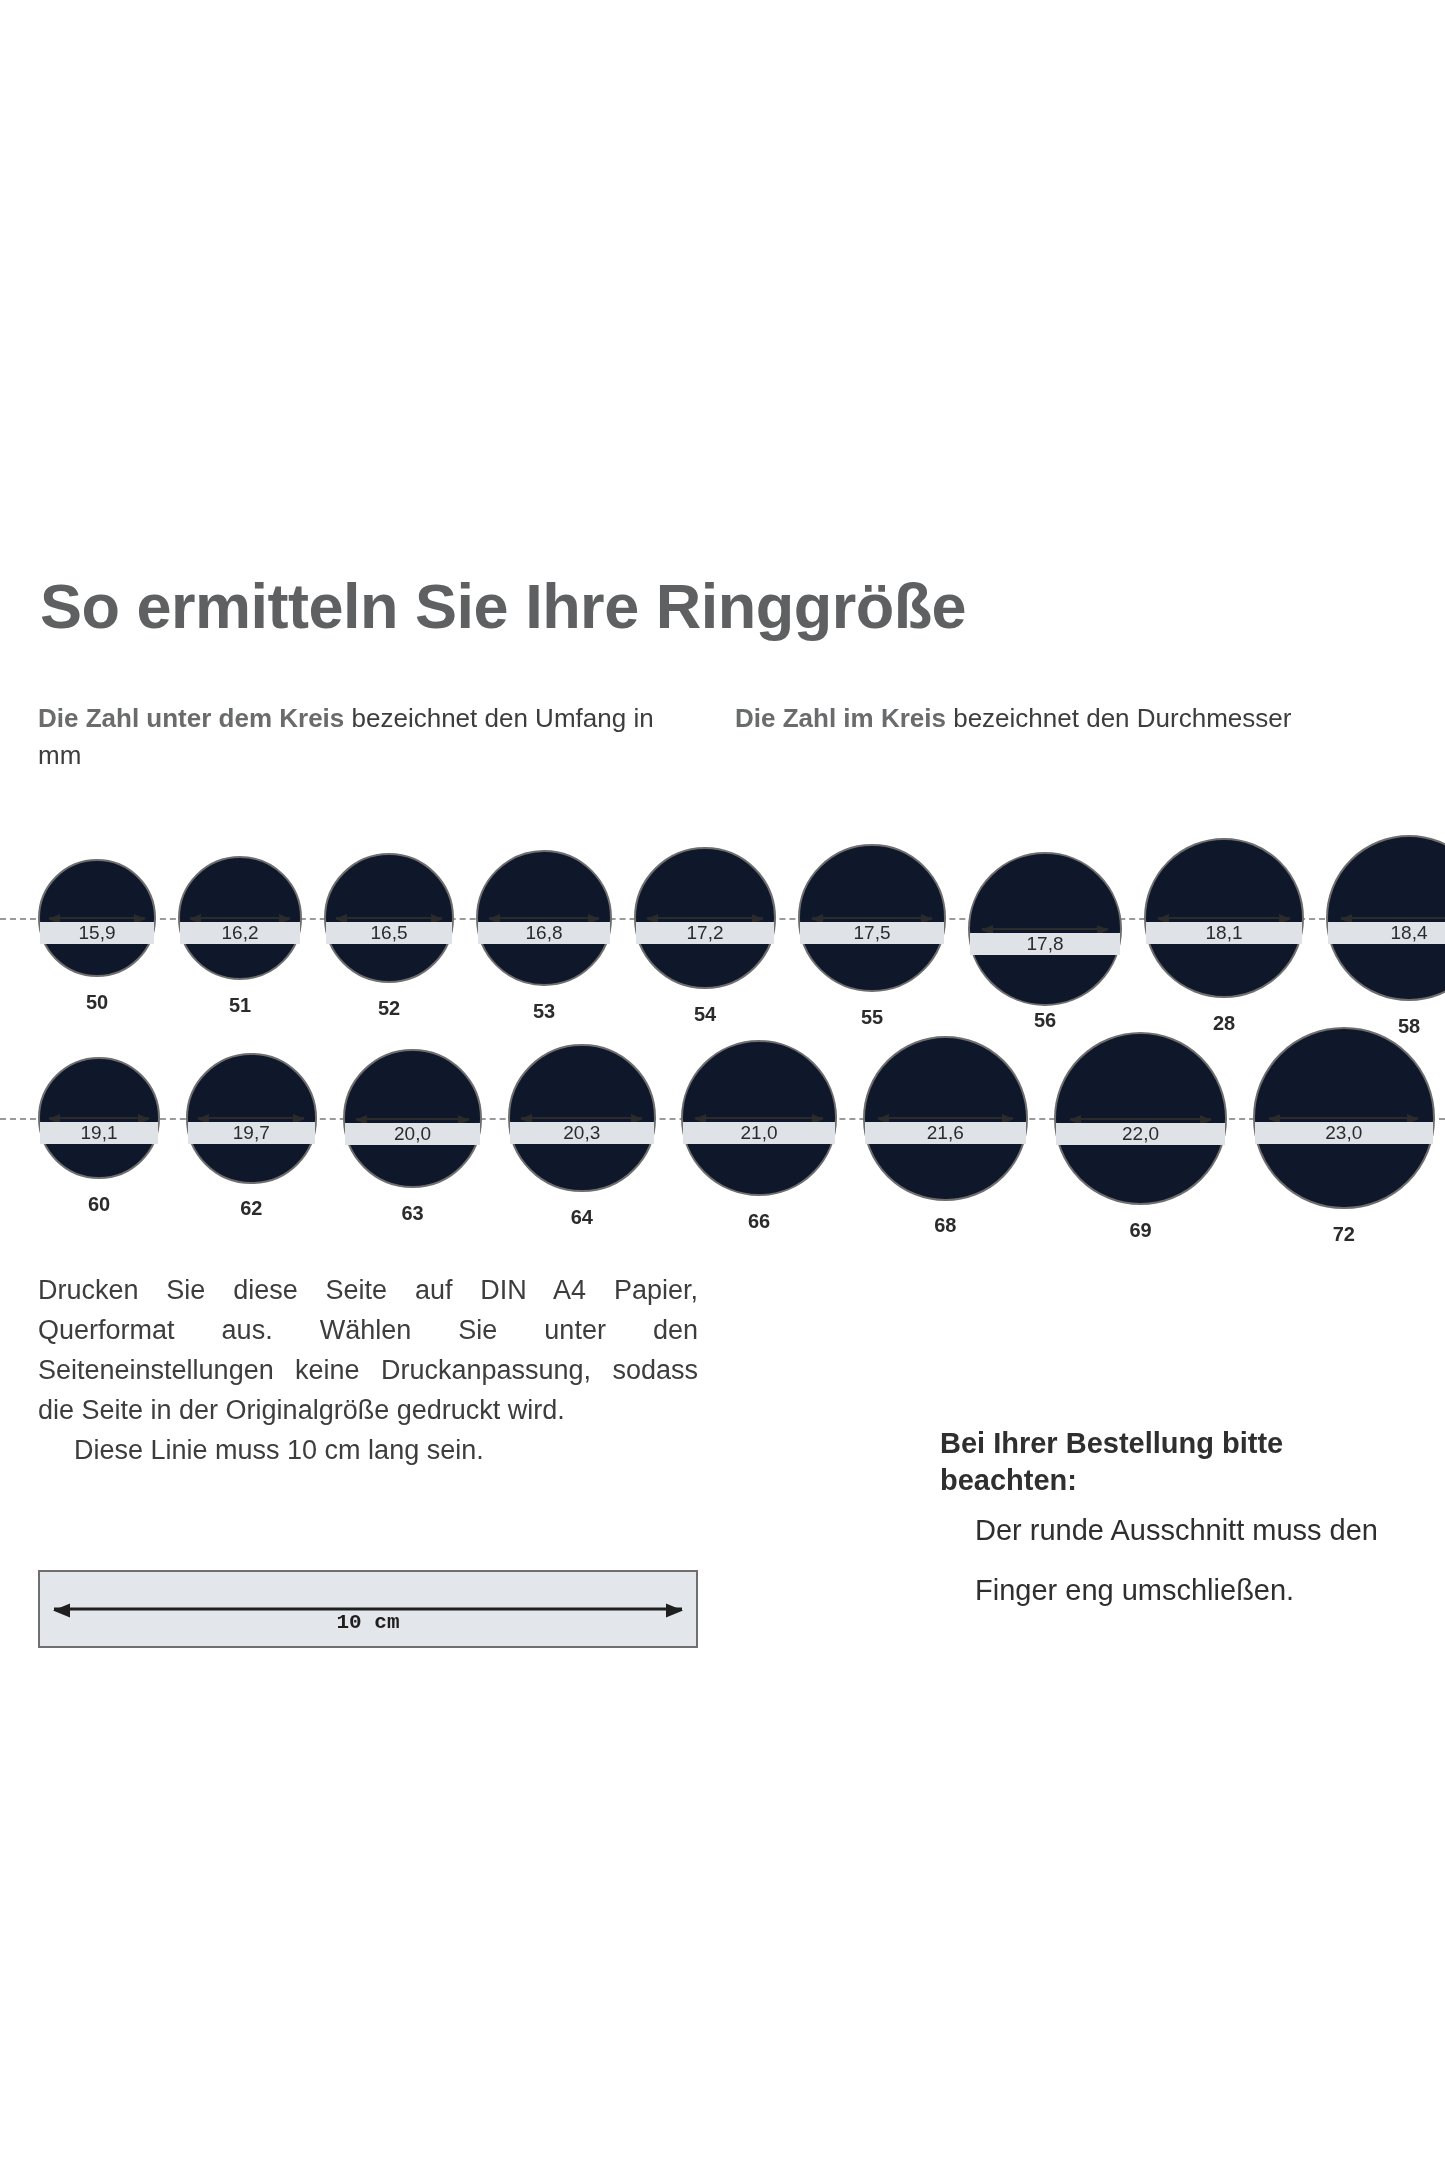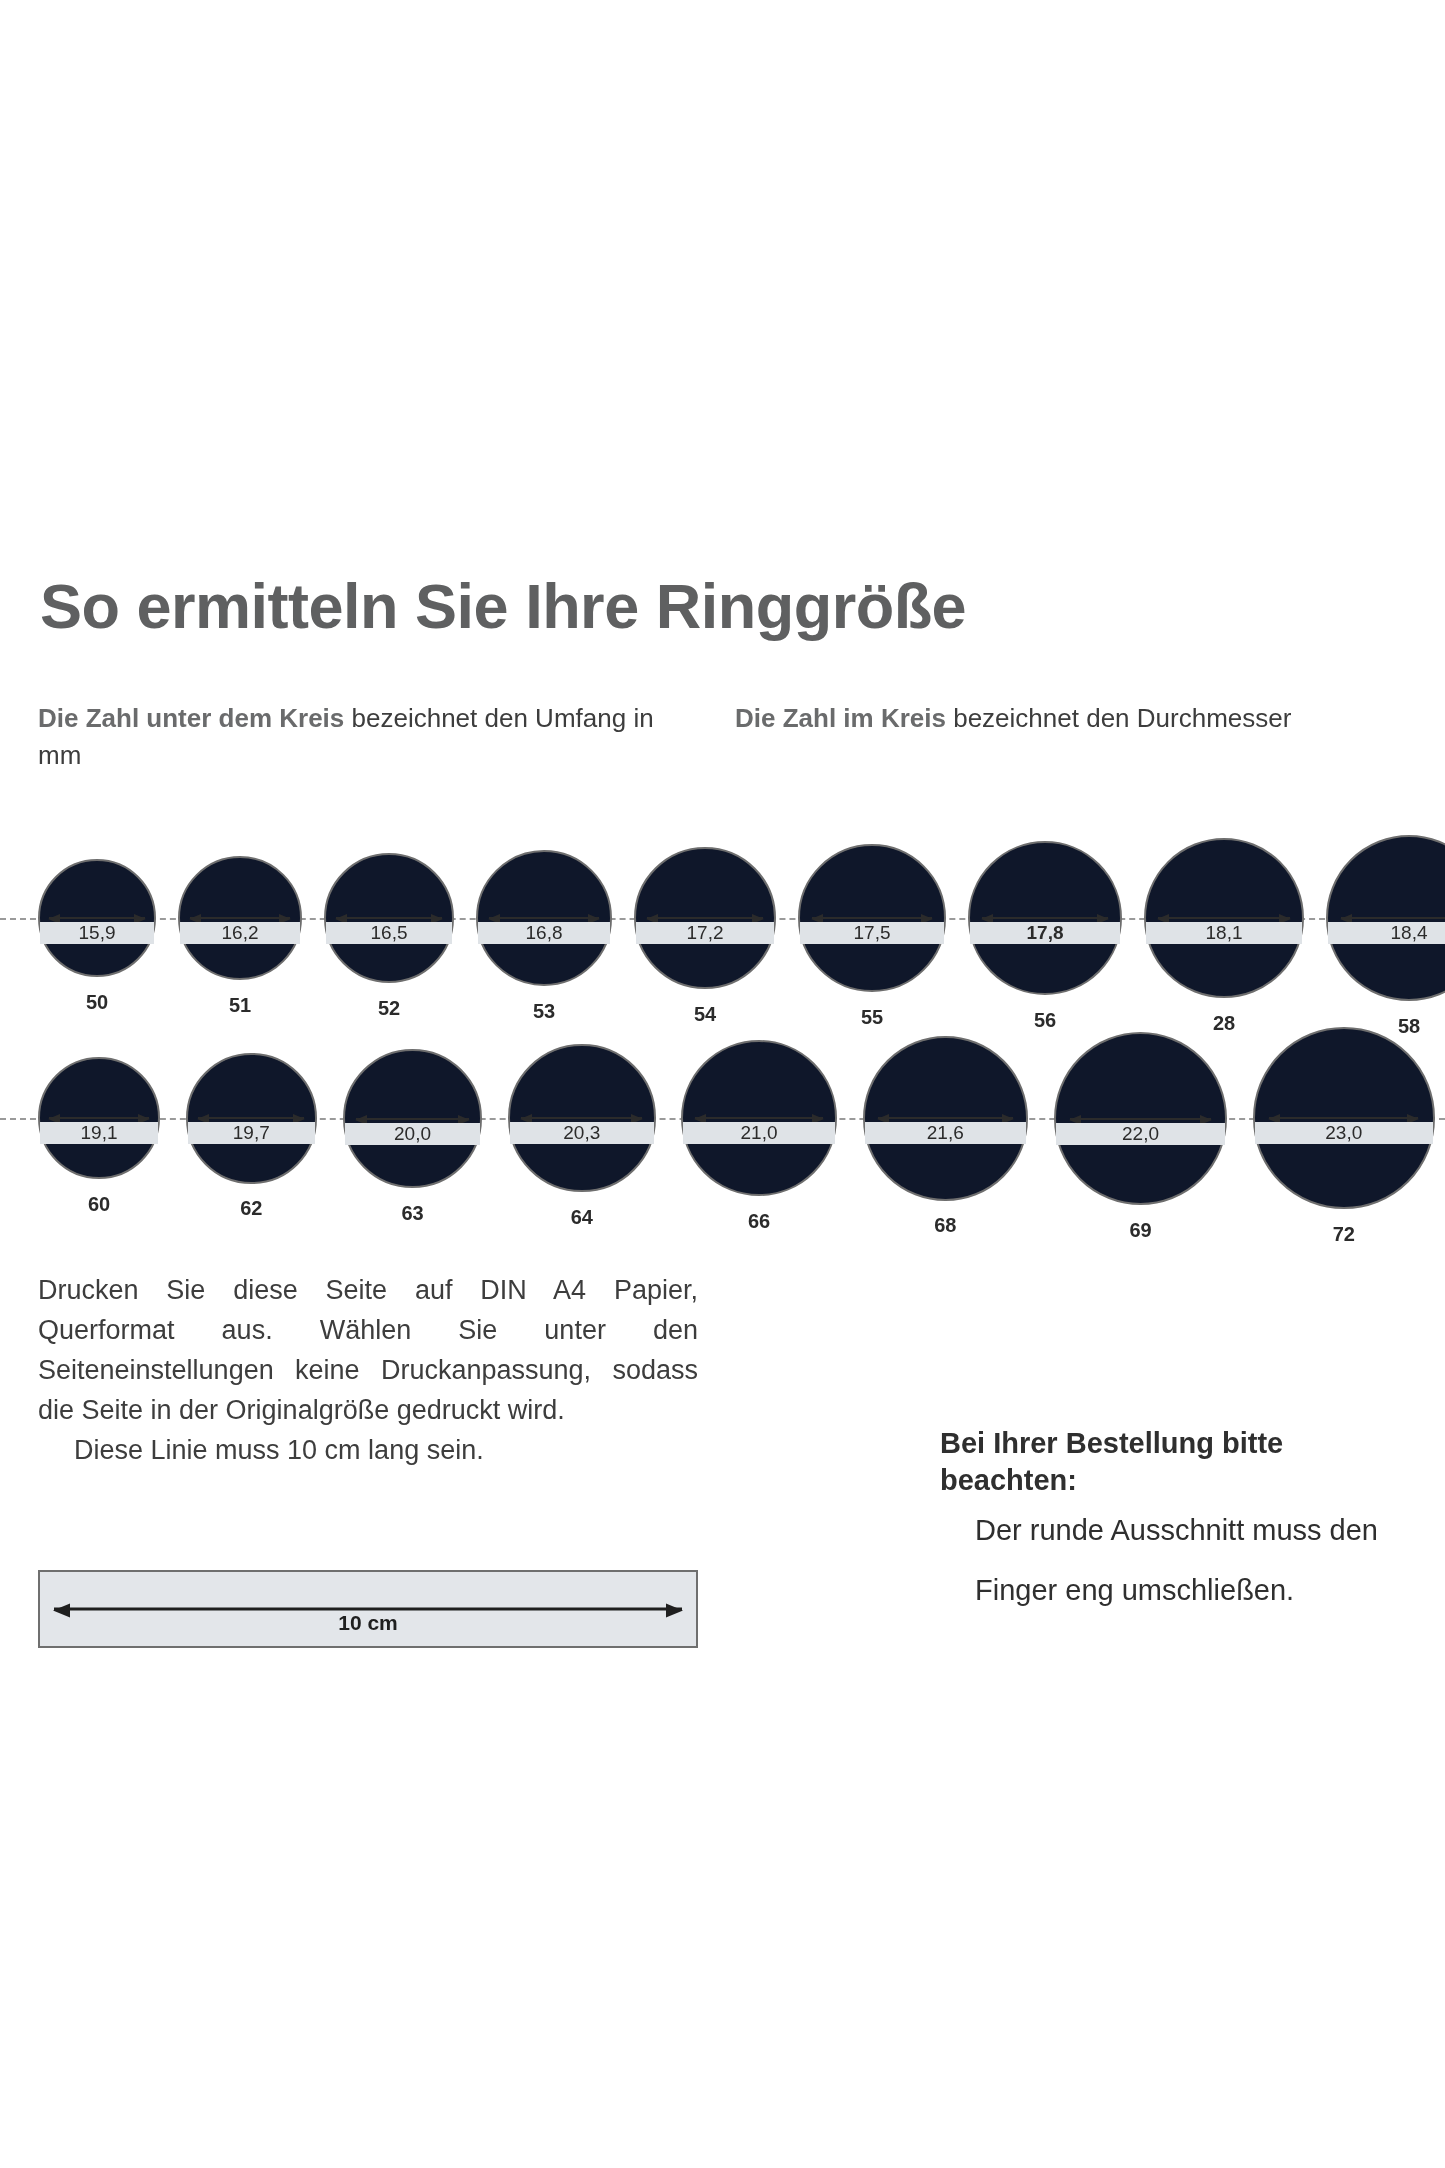--- a/index.html
+++ b/index.html
@@ -229,20 +229,21 @@
     text-align: center;
   }
   .rlabel-wrap span {
     display: inline-block;
     background: #e3e6ea;
     padding: 0 8px;
     font-size: 21px;
     font-weight: bold;
     color: #1f1f1f;
     line-height: 24px;
+    font-family: Liberation Mono, monospace;
   }
 </style>
 </head>
 <body>
 
 <div class="page">
 
   <div class="title">So ermitteln Sie Ihre Ringgröße</div>
 
   <div class="intro-left"><span class="lead">Die Zahl unter dem Kreis</span><span> bezeichnet den Umfang in mm</span></div>
@@ -274,21 +275,21 @@
       <div class="ring" style="width: 142px; height: 142px; left: 634px; top: 7px;">
         <div class="arrow"></div>
         <div class="dia">17,2</div>
       </div>
       <div class="circ" style="left: 634px; width: 142px; top: 163px;">54</div>
       <div class="ring" style="width: 148px; height: 148px; left: 798px; top: 4px;">
         <div class="arrow"></div>
         <div class="dia">17,5</div>
       </div>
       <div class="circ" style="left: 798px; width: 148px; top: 166px;">55</div>
-      <div class="ring" style="width: 154px; height: 154px; left: 968px; top: 1px; font-weight: bold;">
+      <div class="ring" style="width: 154px; height: 154px; left: 968px; top: 12px;">
         <div class="arrow"></div>
         <div class="dia">17,8</div>
       </div>
       <div class="circ" style="left: 968px; width: 154px; top: 169px;">56</div>
       <div class="ring" style="width: 160px; height: 160px; left: 1144px; top: -2px;">
         <div class="arrow"></div>
         <div class="dia">18,1</div>
       </div>
       <div class="circ" style="left: 1144px; width: 160px; top: 172px;">28</div>
       <div class="ring" style="width: 166px; height: 166px; left: 1326px; top: -5px;">

